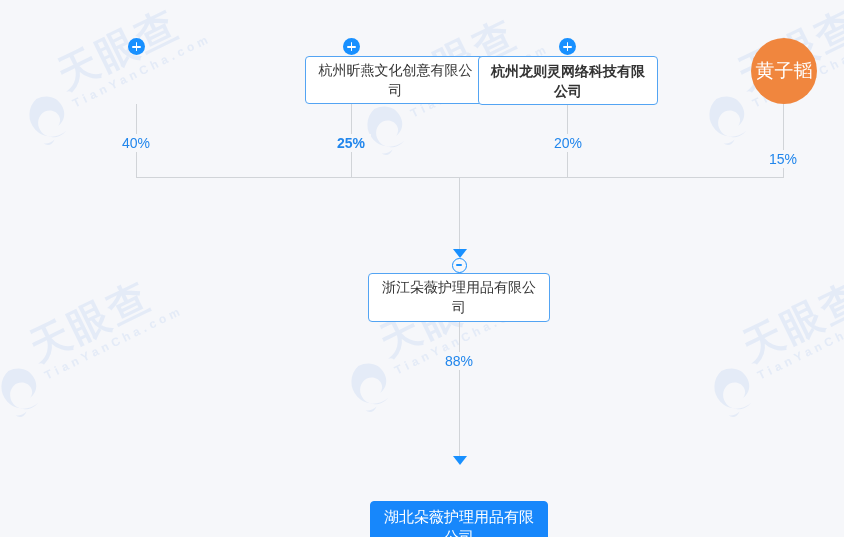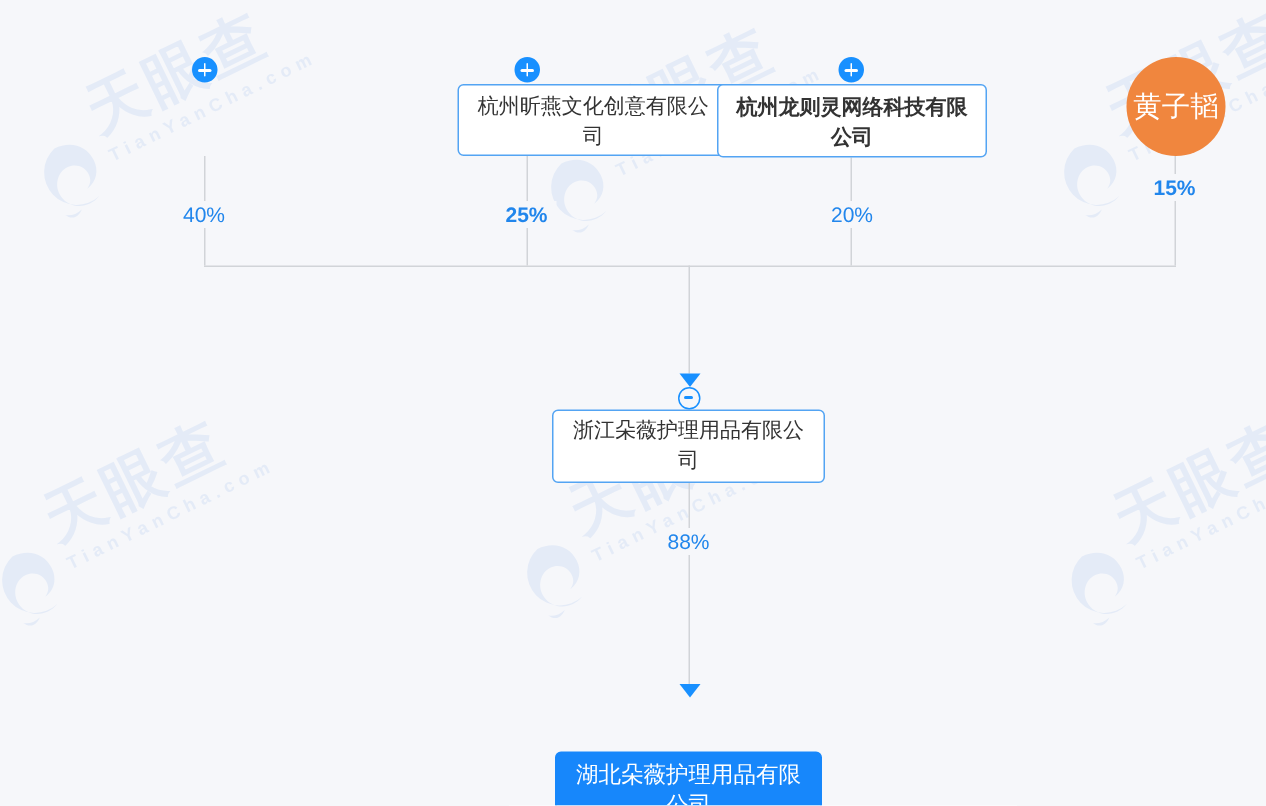--- a/index.html
+++ b/index.html
@@ -185,21 +185,21 @@
   <div class="line h" style="left:136px;top:177px;width:648px;"></div>
   <div class="line v" style="left:459px;top:177px;height:72px;"></div>
   <div class="line v" style="left:459px;top:322px;height:134px;"></div>
 
   <div class="arrow-down" style="left:453px;top:249px;"></div>
   <div class="arrow-down" style="left:453px;top:456px;"></div>
 
   <div class="pct" style="left:136px;top:134px;">40%</div>
   <div class="pct" style="left:351px;top:134px;font-weight:bold;">25%</div>
   <div class="pct" style="left:568px;top:134px;">20%</div>
-  <div class="pct" style="left:783px;top:116px;font-weight:bold;">15%</div>
+  <div class="pct" style="left:783px;top:150px;">15%</div>
   <div class="pct" style="left:459px;top:352px;">88%</div>
 
   <div class="plus-icon" style="left:128px;top:38px;"></div>
   <div class="plus-icon" style="left:343px;top:38px;"></div>
   <div class="plus-icon" style="left:559px;top:38px;"></div>
 
   <div class="minus-icon" style="left:452px;top:258px;"></div>
 
   <div class="node" style="left:261px;top:56px;width:181px;height:48px;margin-left:44px;">杭州昕燕文化创意有限公司</div>
   <div class="node" style="left:478px;top:56px;width:180px;height:49px;font-weight:bold;">杭州龙则灵网络科技有限公司</div>

